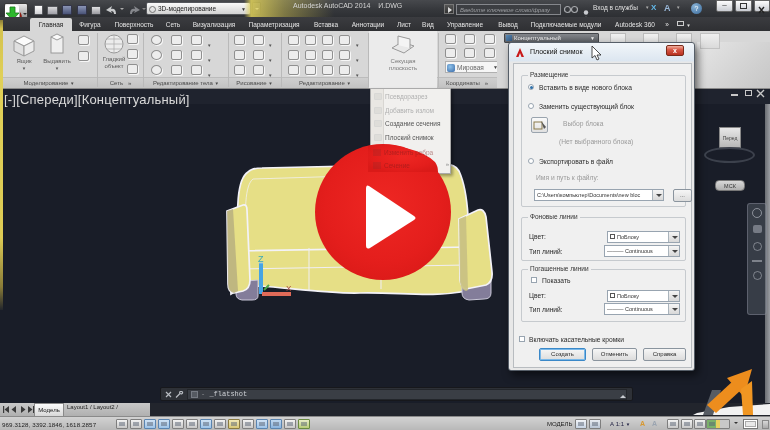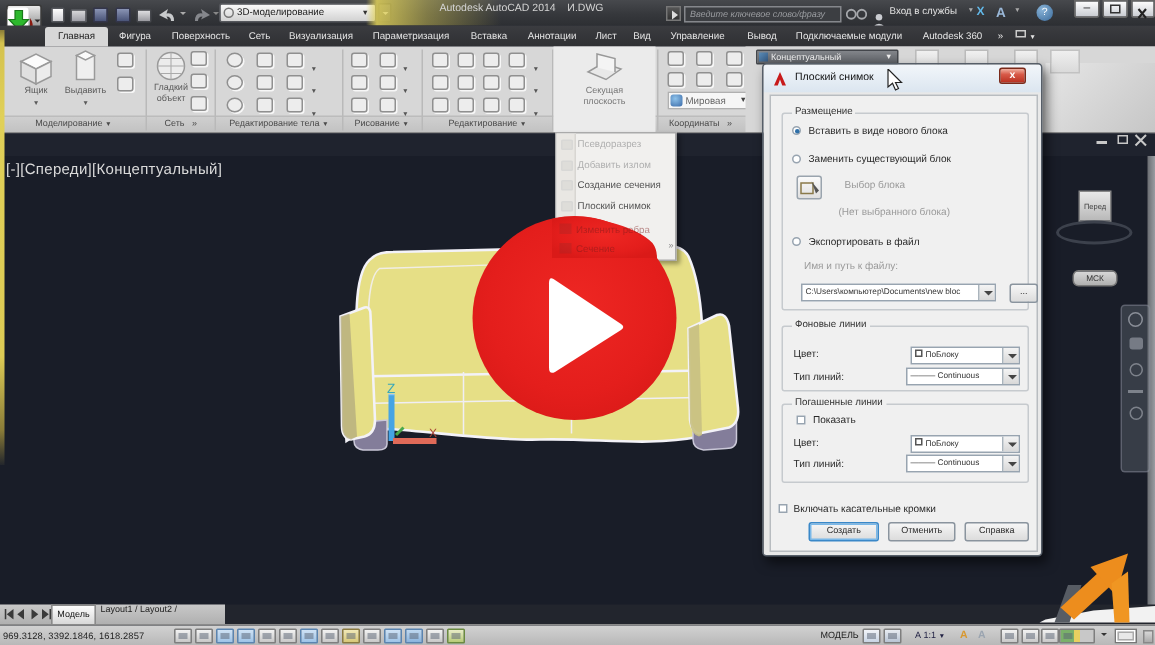--- a/index.html
+++ b/index.html
@@ -13,21 +13,21 @@
 
 #ribbon{left:0;top:31px;width:770px;height:58px;background:#d7d7d7;border-bottom:1px solid #8a8a8a;}
 .panellabel{position:absolute;top:47px;height:10px;font-size:6px;color:#4a4a4a;text-align:center;line-height:10px;white-space:nowrap;}
 .psep{position:absolute;top:2px;height:54px;width:1px;background:#b9b9b9;}
 .icon16{position:absolute;width:13px;height:12px;border:none;background:none;}
 .icon16::after{content:"";position:absolute;left:1px;top:1px;width:9px;height:8px;border:1.2px solid #909090;background:rgba(255,255,255,0.55);border-radius:2px;box-shadow:1px 1px 0 rgba(255,255,255,0.8);}
 .icon16.r::after{border-radius:50%;}
 .biglabel{position:absolute;font-size:6px;color:#5a5a5a;text-align:center;line-height:7px;}
 
 #viewport{left:0;top:89px;width:770px;height:314px;background:#191d28;}
-#vplabel{left:4px;top:3px;color:#dadada;font-size:10px;letter-spacing:0.2px;margin-top:16px;}
+#vplabel{left:4px;top:3px;color:#dadada;font-size:13px;letter-spacing:0.2px;}
 #vpwin{right:2px;top:0;width:44px;height:12px;}
 
 #menu{left:370px;top:-1px;width:81px;height:86px;background:#f1f0ee;border:1px solid #aaa;box-shadow:2px 2px 3px rgba(0,0,0,.35);}
 .mi{position:absolute;left:14px;font-size:6.5px;color:#555;white-space:nowrap;}
 .mi.gray{color:#b0b0b0;}
 .mic{position:absolute;left:3px;width:8px;height:7px;border:1px solid #d8d8d6;background:rgba(190,190,188,0.25);border-radius:1px;}
 
 #dialog{left:508px;top:42px;width:187px;height:329px;background:linear-gradient(#f2f6fa,#dce6f0 18px,#e8e8e8 19px);border:1px solid #565e68;border-radius:3px;box-shadow:3px 4px 8px rgba(0,0,0,.55);}
 #dlgbody{position:absolute;left:4px;top:20px;width:179px;height:305px;background:#f0f0f0;border:1px solid #b8bcc0;}
 .grp{position:absolute;border:1px solid #c6cace;border-radius:2px;}
@@ -348,20 +348,32 @@
       <div class="chk" style="left:5px;top:272px;"></div>
       <div class="dlgtext" style="left:15px;top:272px;">Включать касательные кромки</div>
       <div class="btn" style="left:25px;top:284px;width:47px;border-color:#3a88c8;box-shadow:0 0 0 1px #7ab8e8 inset;">Создать</div>
       <div class="btn" style="left:78px;top:284px;width:45px;">Отменить</div>
       <div class="btn" style="left:129px;top:284px;width:43px;">Справка</div>
     </div>
     <svg class="abs" style="left:82px;top:3px" width="12" height="16" viewBox="0 0 12 16">
         <path d="M1,0 L1,12 L4,9.5 L6,14 L8,13 L6,9 L10,9 Z" fill="#fff" stroke="#222" stroke-width="0.8"></path>
       </svg>
   </div>
+  <div class="abs" id="cmdbar">
+    <svg class="abs" style="left:4px;top:3px" width="8" height="8">
+        <path d="M1,1 L6,6 M6,1 L1,6" stroke="#b8bcc2" stroke-width="1.2"></path>
+      </svg>
+    <svg class="abs" style="left:14px;top:3px" width="9" height="8">
+        <path d="M1,6.5 L5,2.5 M5,2.5 Q4,0.5 6,0.5 Q8,0.5 7.5,2 Q7,3.5 5,2.5" stroke="#b8bcc2" stroke-width="1.2" fill="none"></path>
+      </svg>
+    <div class="abs" style="left:26px;top:1px;width:440px;height:11px;background:#3a3e45;border:1px solid #23262b;"></div>
+    <div class="abs" style="left:30px;top:3px;width:7px;height:7px;background:#555a62;border:1px solid #767b84;"></div>
+    <div class="abs" style="left:40px;top:2px;color:#cdd0d5;font-size:7px;font-family:'Liberation Mono',monospace;"><span style="color:#8a8d92">-</span> _flatshot</div>
+    <div class="abs" style="right:6px;top:4px;width:0;height:0;border:3px solid transparent;border-bottom-color:#c8cbd0;"></div>
+  </div>
   <div class="abs" id="tabsrow">
     <div id="tabsleft"></div>
     <svg class="abs" style="left:3px;top:3px" width="32" height="7" viewBox="0 0 32 7">
       <g fill="#3a3a3a">
           <rect x="0" y="0" width="1.2" height="7"></rect>
           <polygon points="6,0 6,7 1.5,3.5"></polygon>
           <polygon points="13,0 13,7 8.5,3.5"></polygon>
           <polygon points="18,0 18,7 22.5,3.5"></polygon>
           <polygon points="25,0 25,7 29.5,3.5"></polygon>
           <rect x="30" y="0" width="1.2" height="7"></rect>

